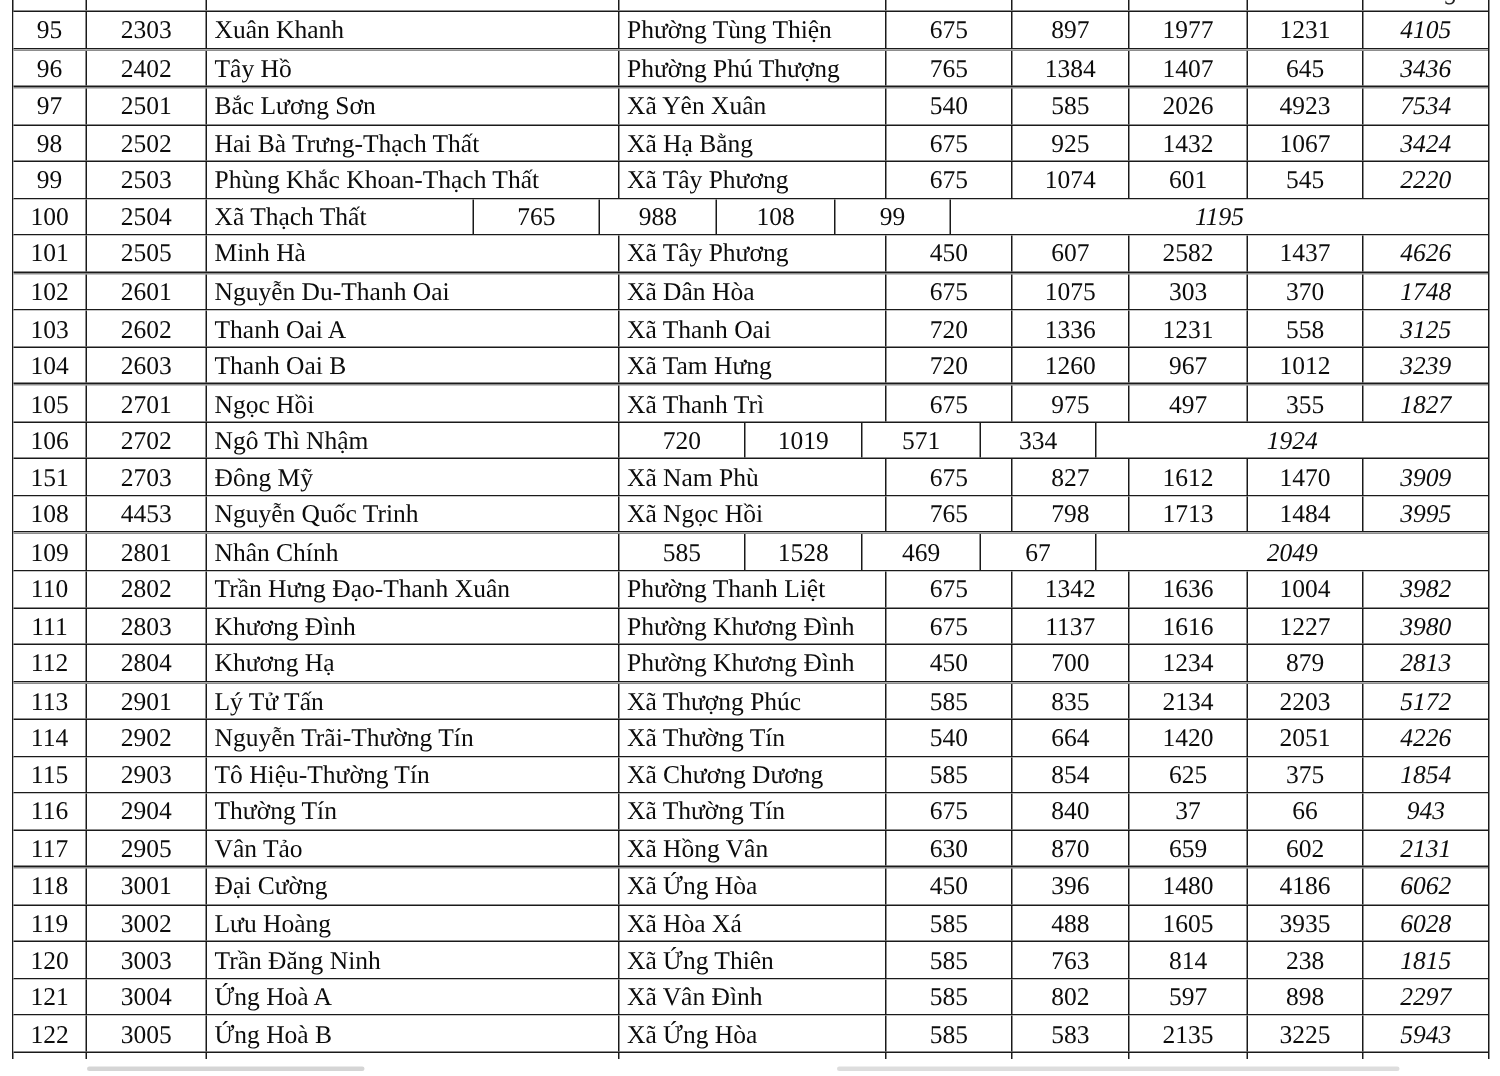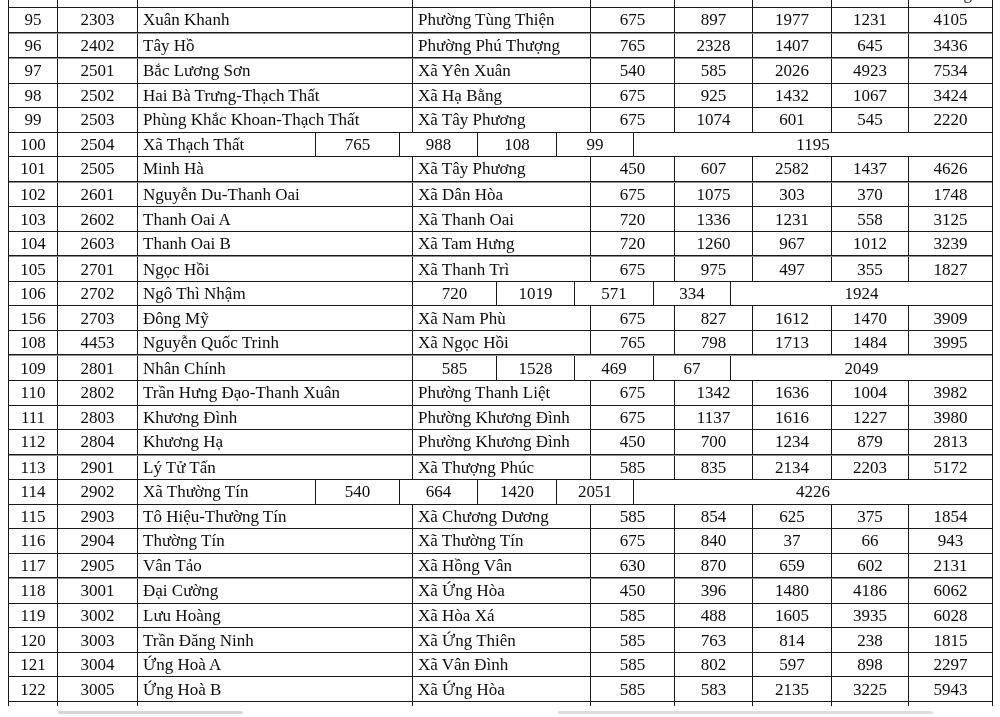--- a/index.html
+++ b/index.html
@@ -66,21 +66,21 @@
     box-sizing: border-box;
     border-right: 1.4px solid #1a1a1a;
     height: 100%;
     display: flex;
     align-items: center;
     font-size: 17px;
     line-height: 1;
     white-space: nowrap;
     overflow: hidden;
   }
-  .cell:last-child { border-right: none; }
+  .cell:last-child { border-right: none; font-style: italic; }
   .c-stt  { width: 49px;  justify-content: center; }
   .c-code { width: 80px;  justify-content: center; }
   .c-name { width: 275px; justify-content: flex-start; padding-left: 5px; }
   .c-ward { width: 178px; justify-content: flex-start; padding-left: 5px; }
   .c-n1   { width: 84px;  justify-content: center; }
   .c-n2   { width: 78px;  justify-content: center; }
   .c-n3   { width: 79px;  justify-content: center; }
   .c-n4   { width: 77px;  justify-content: center; }
   .c-n5   { flex: 1;      justify-content: center; }
   
@@ -136,21 +136,21 @@
     <div class="cell c-n3">1977</div>
     <div class="cell c-n4">1231</div>
     <div class="cell c-n5">4105</div>
   </div>
         <div class="row group-start">
     <div class="cell c-stt">96</div>
     <div class="cell c-code">2402</div>
     <div class="cell c-name">Tây Hồ</div>
     <div class="cell c-ward">Phường Phú Thượng</div>
     <div class="cell c-n1">765</div>
-    <div class="cell c-n2">2328</div>
+    <div class="cell c-n2">1384</div>
     <div class="cell c-n3">1407</div>
     <div class="cell c-n4">645</div>
     <div class="cell c-n5">3436</div>
   </div>
         <div class="row group-start">
     <div class="cell c-stt">97</div>
     <div class="cell c-code">2501</div>
     <div class="cell c-name">Bắc Lương Sơn</div>
     <div class="cell c-ward">Xã Yên Xuân</div>
     <div class="cell c-n1">540</div>
@@ -250,21 +250,21 @@
     <div class="cell c-stt">106</div>
     <div class="cell c-code">2702</div>
     <div class="cell c-name">Ngô Thì Nhậm</div>
     <div class="cell c-n1">720</div>
     <div class="cell c-n2">1019</div>
     <div class="cell c-n3">571</div>
     <div class="cell c-n4">334</div>
     <div class="cell c-n5">1924</div>
   </div>
         <div class="row">
-    <div class="cell c-stt">156</div>
+    <div class="cell c-stt">151</div>
     <div class="cell c-code">2703</div>
     <div class="cell c-name">Đông Mỹ</div>
     <div class="cell c-ward">Xã Nam Phù</div>
     <div class="cell c-n1">675</div>
     <div class="cell c-n2">827</div>
     <div class="cell c-n3">1612</div>
     <div class="cell c-n4">1470</div>
     <div class="cell c-n5">3909</div>
   </div>
         <div class="row">
@@ -328,20 +328,21 @@
     <div class="cell c-ward">Xã Thượng Phúc</div>
     <div class="cell c-n1">585</div>
     <div class="cell c-n2">835</div>
     <div class="cell c-n3">2134</div>
     <div class="cell c-n4">2203</div>
     <div class="cell c-n5">5172</div>
   </div>
         <div class="row">
     <div class="cell c-stt">114</div>
     <div class="cell c-code">2902</div>
+    <div class="cell c-name">Nguyễn Trãi-Thường Tín</div>
     <div class="cell c-ward">Xã Thường Tín</div>
     <div class="cell c-n1">540</div>
     <div class="cell c-n2">664</div>
     <div class="cell c-n3">1420</div>
     <div class="cell c-n4">2051</div>
     <div class="cell c-n5">4226</div>
   </div>
         <div class="row">
     <div class="cell c-stt">115</div>
     <div class="cell c-code">2903</div>

